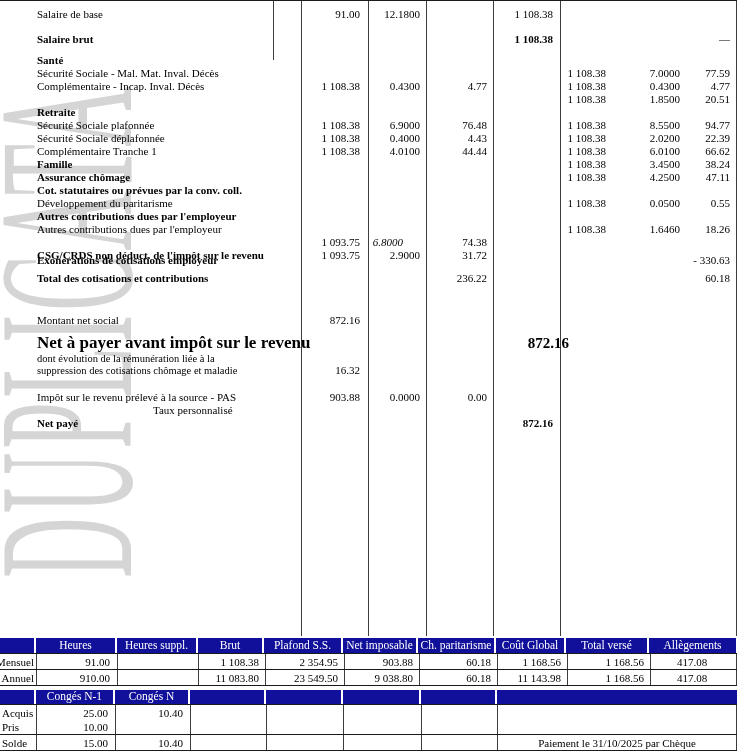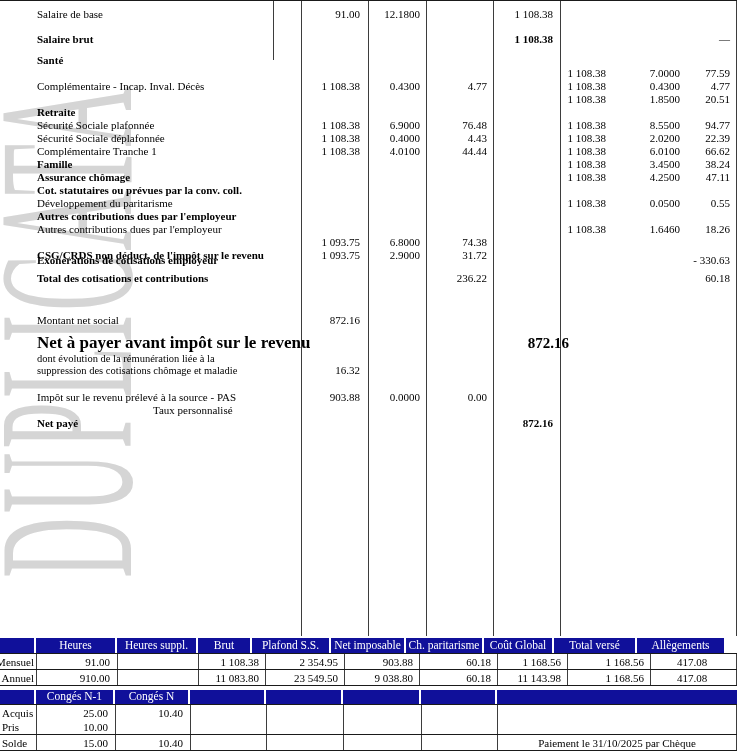--- a/index.html
+++ b/index.html
@@ -86,20 +86,21 @@
       </div>
       <div class="row bold" style="top: 33px;">
         <span class="lbl">Salaire brut</span>
         <span class="num payer pb" style="right: 194px;">1 108.38</span>
         <span class="num emp_montant" style="right: 17px;">—</span>
       </div>
       <div class="row bold" style="top: 54px;">
         <span class="lbl">Santé</span>
       </div>
       <div class="row normal" style="top: 67px;">
+        <span class="lbl">Sécurité Sociale - Mal. Mat. Inval. Décès</span>
         <span class="num emp_base" style="right: 141px;">1 108.38</span>
         <span class="num emp_taux" style="right: 67px;">7.0000</span>
         <span class="num emp_montant" style="right: 17px;">77.59</span>
       </div>
       <div class="row normal" style="top: 80px;">
         <span class="lbl">Complémentaire - Incap. Inval. Décès</span>
         <span class="num base" style="right: 387px;">1 108.38</span>
         <span class="num taux" style="right: 327px;">0.4300</span>
         <span class="num deduire" style="right: 260px;">4.77</span>
         <span class="num emp_base" style="right: 141px;">1 108.38</span>
@@ -166,21 +167,21 @@
         <span class="lbl">Autres contributions dues par l'employeur</span>
       </div>
       <div class="row normal" style="top: 223px;">
         <span class="lbl">Autres contributions dues par l'employeur</span>
         <span class="num emp_base" style="right: 141px;">1 108.38</span>
         <span class="num emp_taux" style="right: 67px;">1.6460</span>
         <span class="num emp_montant" style="right: 17px;">18.26</span>
       </div>
       <div class="row bold" style="top: 236px;">
         <span class="num base" style="right: 387px;">1 093.75</span>
-        <span class="num taux" style="right: 327px;">6.8000</span>
+        <span class="num taux" style="right: 344px; font-style: italic;">6.8000</span>
         <span class="num deduire" style="right: 260px;">74.38</span>
       </div>
       <div class="row bold" style="top: 249px;">
         <span class="lbl">CSG/CRDS non déduct. de l'impôt sur le revenu</span>
         <span class="num base" style="right: 387px;">1 093.75</span>
         <span class="num taux" style="right: 327px;">2.9000</span>
         <span class="num deduire" style="right: 260px;">31.72</span>
       </div>
       <div class="row bold" style="top: 254px;">
         <span class="lbl">Exonérations de cotisations employeur</span>
@@ -218,21 +219,21 @@
       <div class="row bold" style="top: 417px;">
         <span class="lbl">Net payé</span>
         <span class="num payer pb" style="right: 194px;">872.16</span>
       </div>
     </div>
 
   <div class="bluebar" id="summary-header" style="top: 638px; height: 15px; line-height: 14px; background: transparent;">
       <div class="hcell" style="width: 36px; background: rgb(16, 16, 154);"></div>
       <div class="hcell" style="width: 81px; background: rgb(16, 16, 154);">Heures</div>
       <div class="hcell" style="width: 81px; background: rgb(16, 16, 154);">Heures suppl.</div>
-      <div class="hcell" style="width: 54px; background: rgb(16, 16, 154);">Brut</div>
+      <div class="hcell" style="width: 66px; background: rgb(16, 16, 154);">Brut</div>
       <div class="hcell" style="width: 79px; background: rgb(16, 16, 154);">Plafond S.S.</div>
       <div class="hcell" style="width: 75px; background: rgb(16, 16, 154);">Net imposable</div>
       <div class="hcell" style="width: 78px; background: rgb(16, 16, 154);">Ch. paritarisme</div>
       <div class="hcell" style="width: 70px; background: rgb(16, 16, 154);">Coût Global</div>
       <div class="hcell" style="width: 83px; background: rgb(16, 16, 154);">Total versé</div>
       <div class="hcell" style="width: 87px; background: rgb(16, 16, 154);">Allègements</div>
     </div>
   <div id="summary-body">
       <div class="btxt blabel-r" style="left: -14px; width: 48px; top: 655px;">Mensuel</div>
       <div class="btxt" style="top: 655px; right: 637px;">91.00</div>

